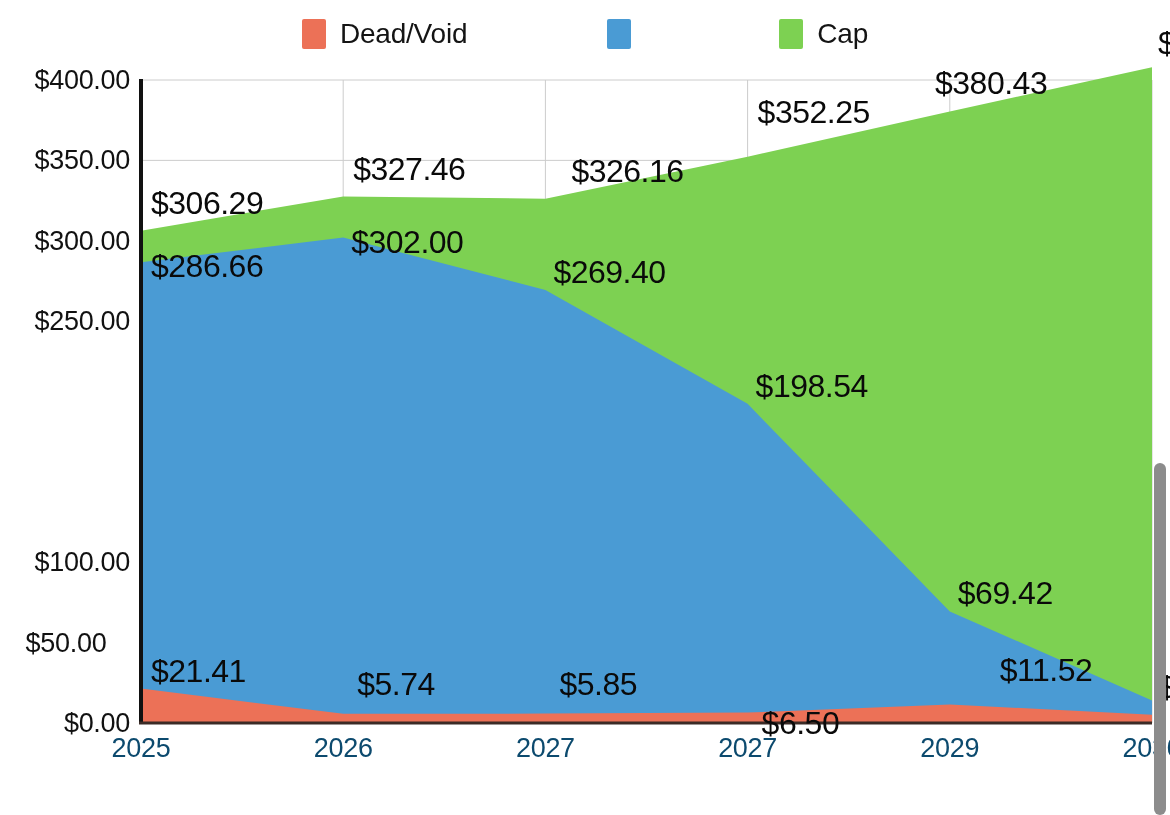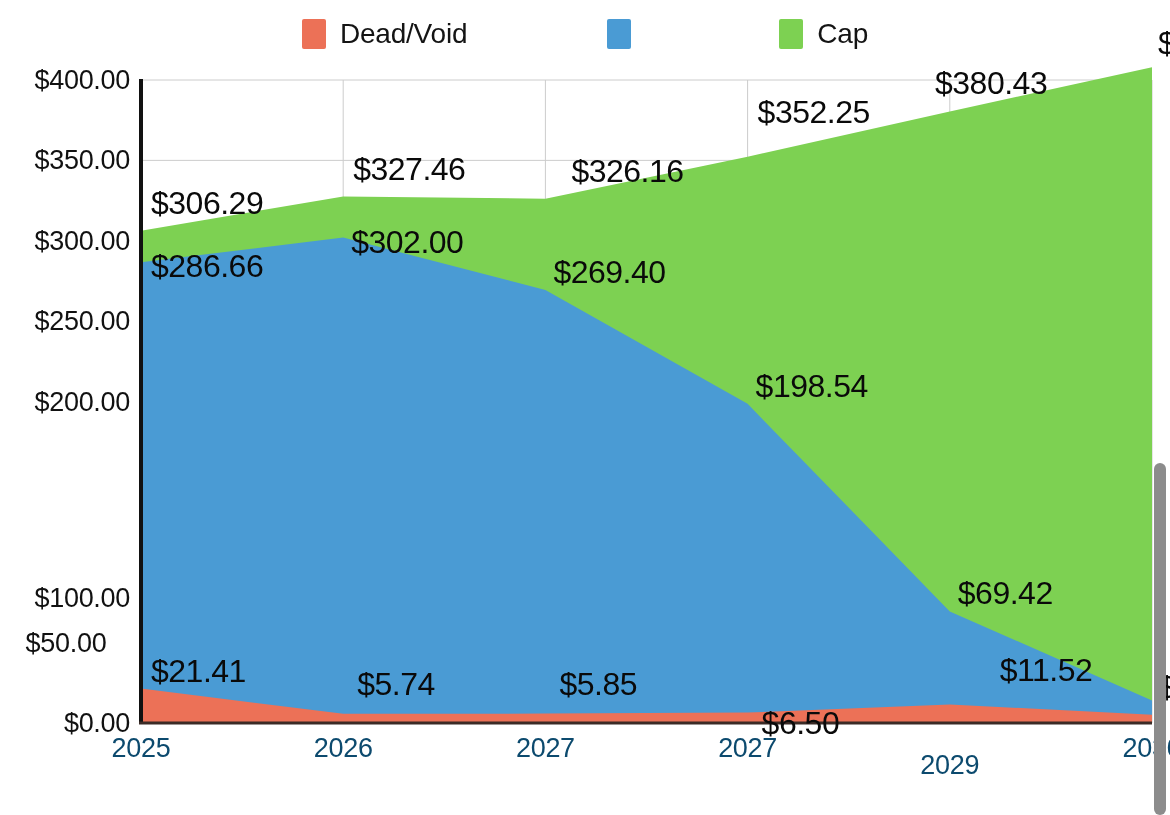--- a/index.html
+++ b/index.html
@@ -190,32 +190,31 @@
           <line x1="139" x2="1152" y1="723" y2="723" stroke="#3b2b26" stroke-width="3"></line>
         </g>
     </svg>
   </div>
 
   <div class="yticks-layer" id="yticks-layer">
       <div class="ytick" style="top: 80px;">$400.00</div>
       <div class="ytick" style="top: 160.375px;">$350.00</div>
       <div class="ytick" style="top: 240.75px;">$300.00</div>
       <div class="ytick" style="top: 321.125px;">$250.00</div>
-      <div class="ytick" style="top: 401.5px;">$200.00</div>
-      <div class="ytick" style="top: 562.25px; margin-top: 36px;">$100.00</div>
+      <div class="ytick" style="top: 562.25px;">$100.00</div>
       <div class="ytick" style="top: 642.625px; text-align: center;">$50.00</div>
       <div class="ytick" style="top: 723px;">$0.00</div>
     </div>
 
   <div class="xticks-layer" id="xticks-layer">
       <div class="xtick" style="left: 141px; top: 733px;">2025</div>
       <div class="xtick" style="left: 343.2px; top: 733px;">2026</div>
       <div class="xtick" style="left: 545.4px; top: 733px;">2027</div>
       <div class="xtick" style="left: 747.6px; top: 733px;">2027</div>
-      <div class="xtick" style="left: 949.8px; top: 733px; margin-top: 17px;">2029</div>
+      <div class="xtick" style="left: 949.8px; top: 733px;">2029</div>
       <div class="xtick" style="left: 1152px; top: 733px;">2030</div>
     </div>
 
   <div class="labels-layer" id="labels-layer">
       <div class="pt-label" style="left: 151px; top: 186.639px;">$306.29</div>
       <div class="pt-label" style="left: 353.2px; top: 152.608px;">$327.46</div>
       <div class="pt-label" style="left: 555.4px; top: 154.698px; margin-left: 16px;">$326.16</div>
       <div class="pt-label" style="left: 757.6px; top: 96px;">$352.25</div>
       <div class="pt-label" style="left: 935px; top: 67.4588px;">$380.43</div>
       <div class="pt-label" style="left: 1158px; top: 27.14px;">$</div>

